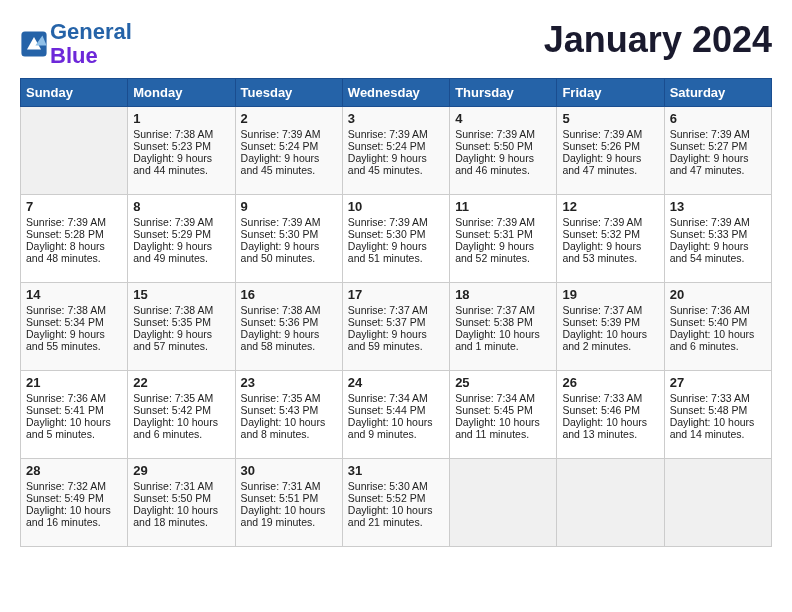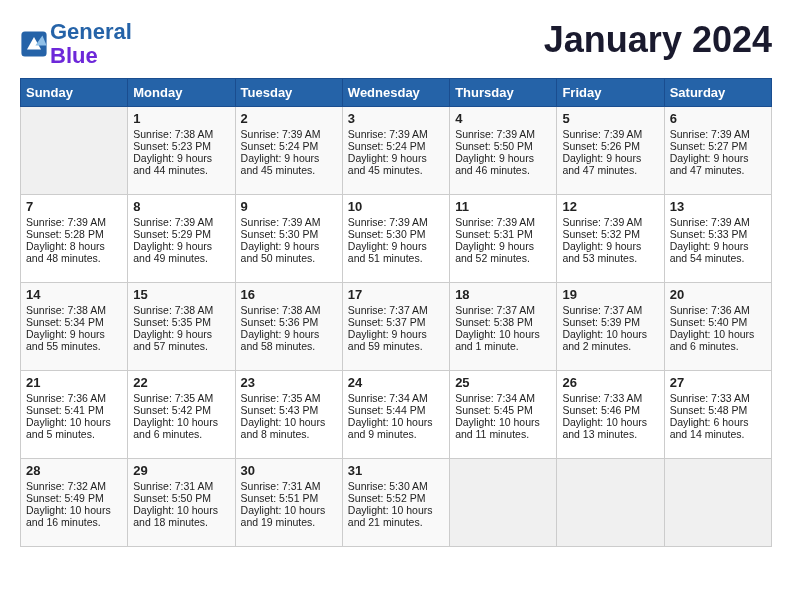--- a/index.html
+++ b/index.html
@@ -280,21 +280,21 @@
         <td>
           <span class="day-num">26</span>
           <div>Sunrise: 7:33 AM</div>
           <div>Sunset: 5:46 PM</div>
           <div>Daylight: 10 hours and 13 minutes.</div>
         </td>
         <td>
           <span class="day-num">27</span>
           <div>Sunrise: 7:33 AM</div>
           <div>Sunset: 5:48 PM</div>
-          <div>Daylight: 6 hours and 14 minutes.</div>
+          <div>Daylight: 10 hours and 14 minutes.</div>
         </td>
       </tr>
       <tr>
         <td>
           <span class="day-num">28</span>
           <div>Sunrise: 7:32 AM</div>
           <div>Sunset: 5:49 PM</div>
           <div>Daylight: 10 hours and 16 minutes.</div>
         </td>
         <td>

